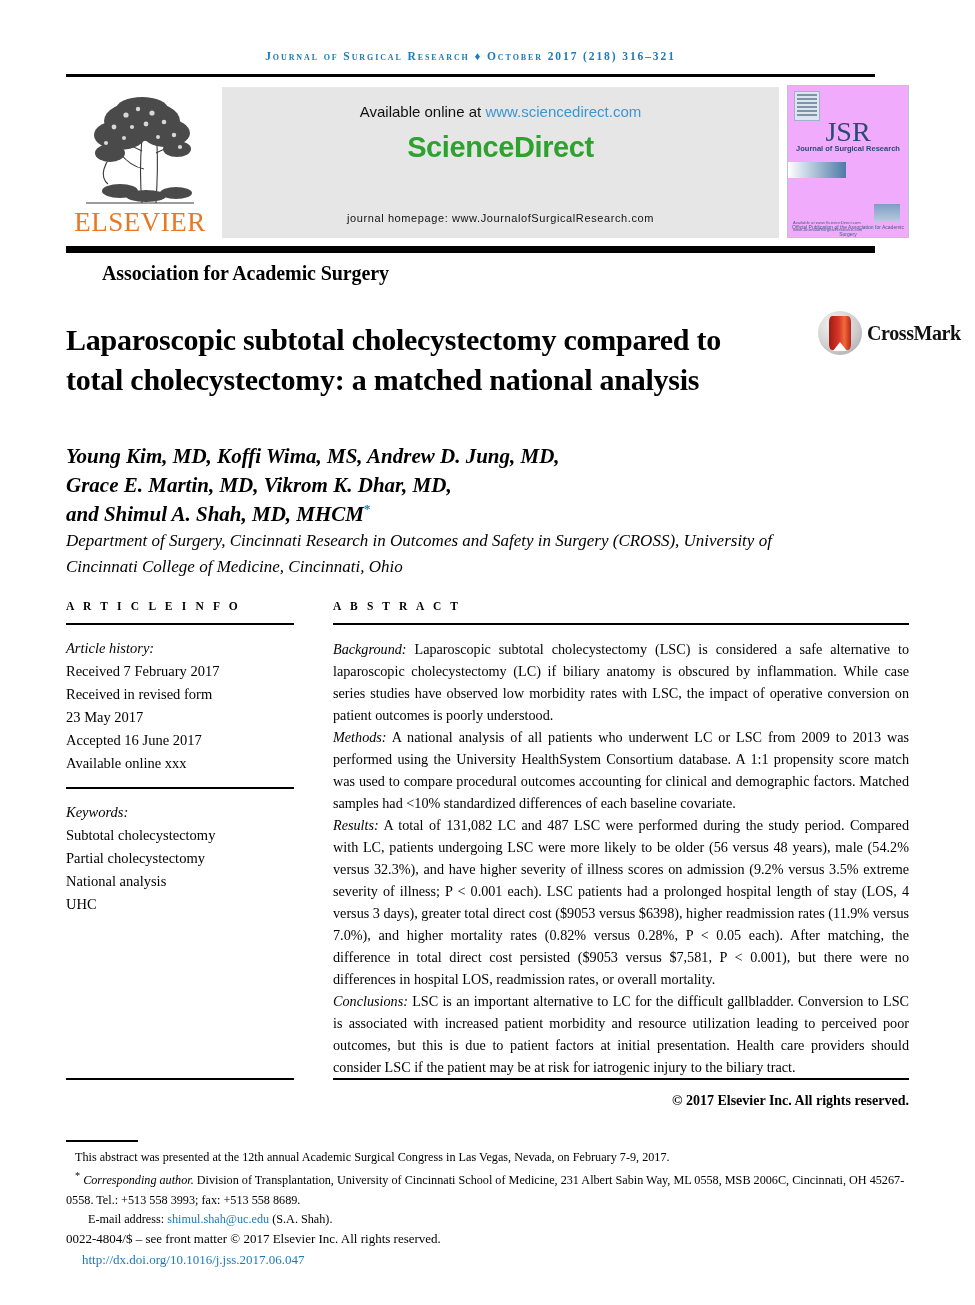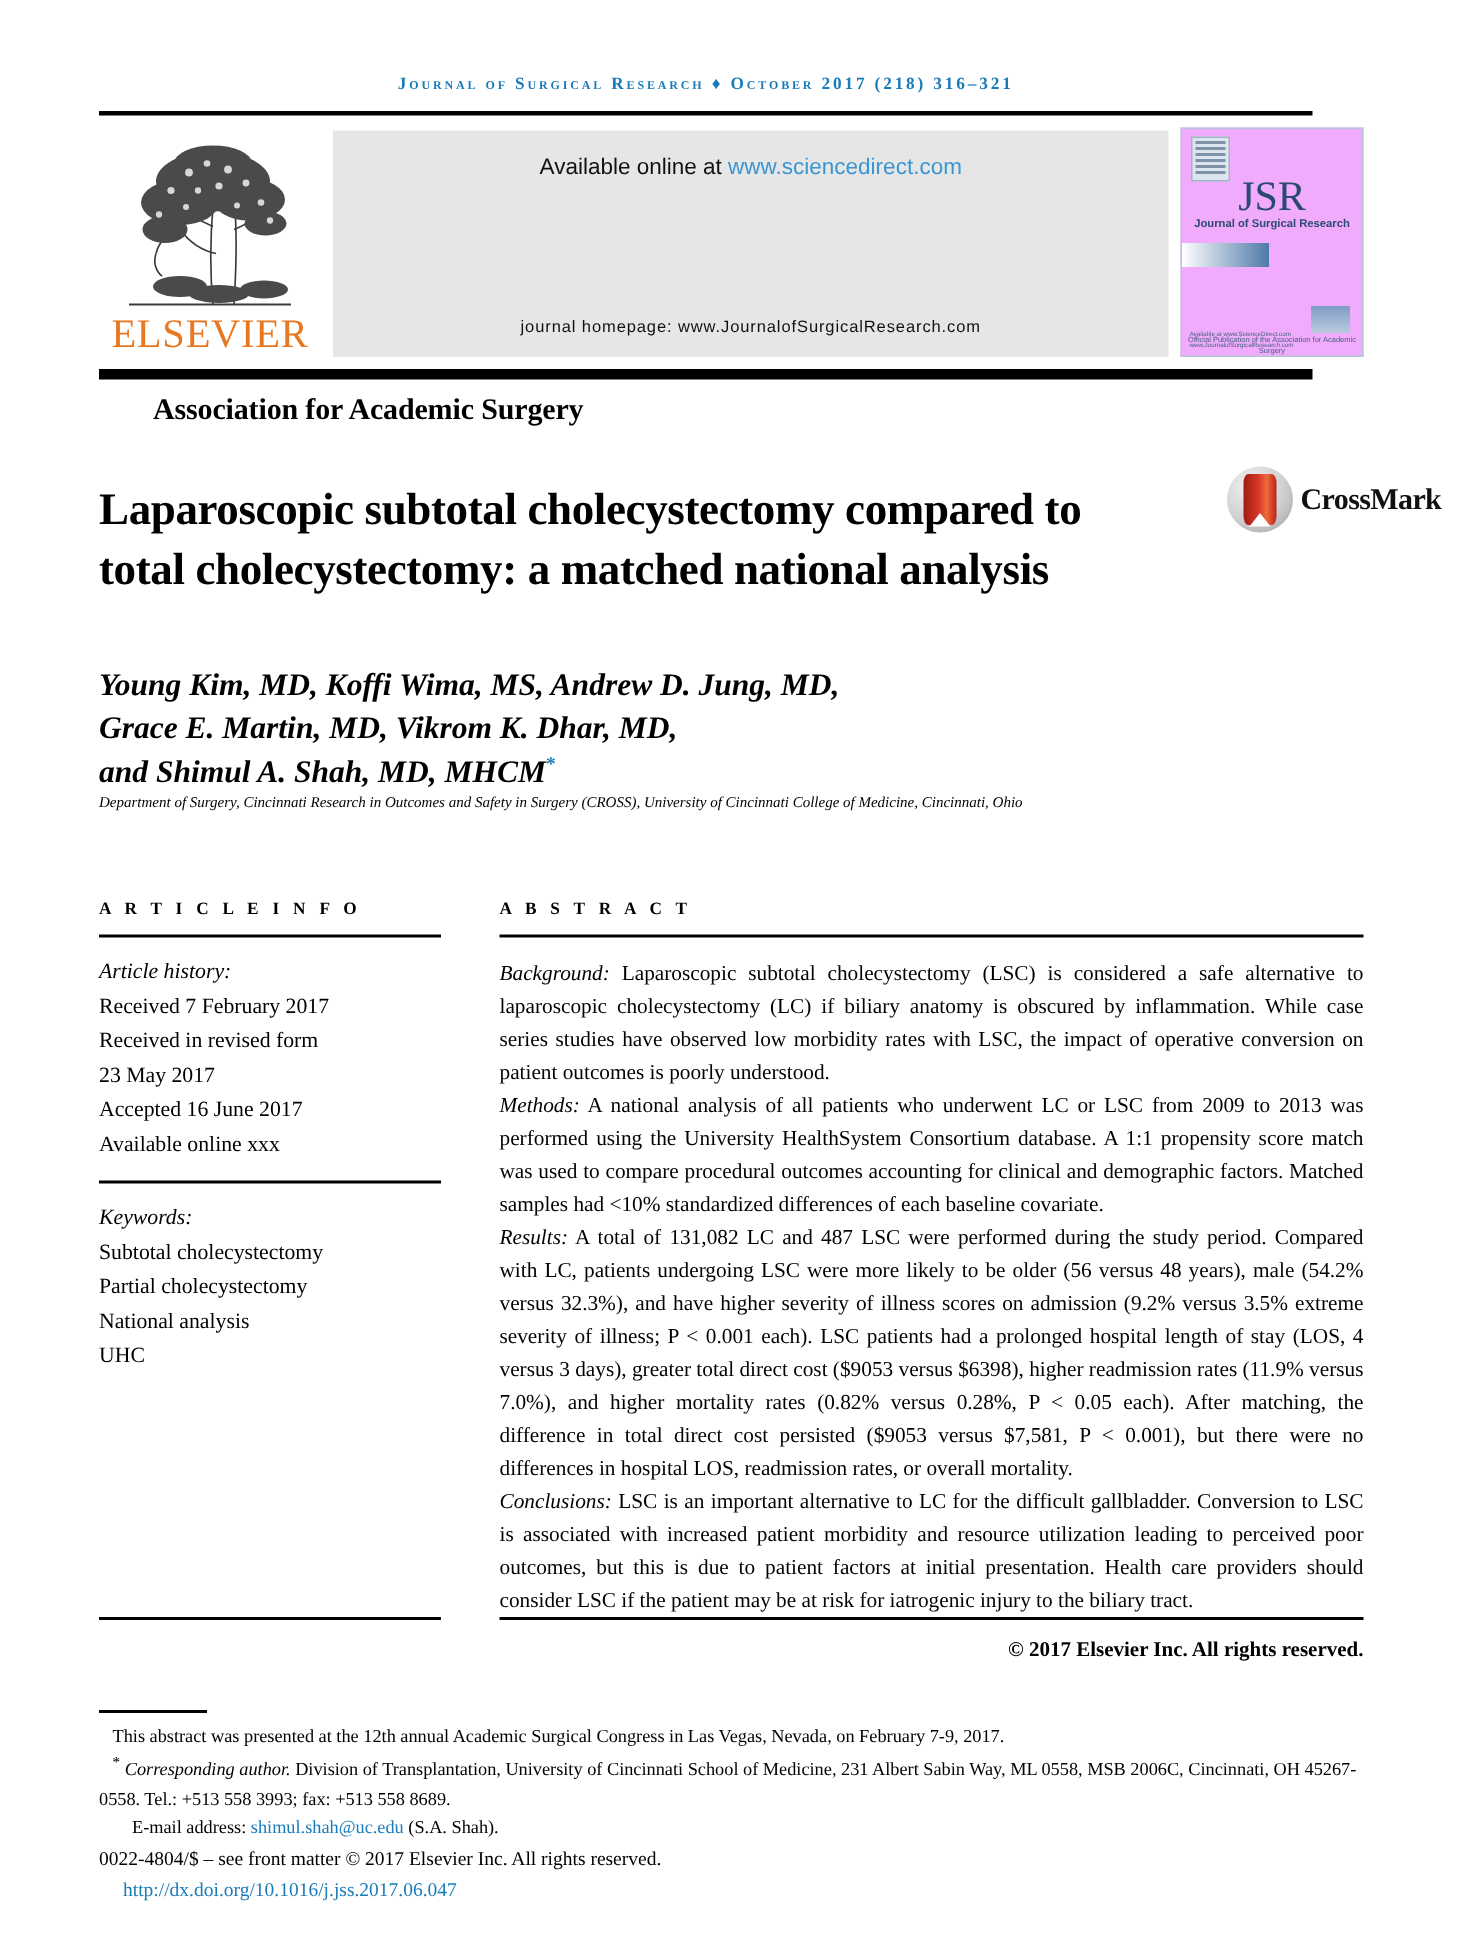--- a/index.html
+++ b/index.html
@@ -219,21 +219,21 @@
     font-weight: bold;
     line-height: 1.38;
     font-family: "Liberation Serif", serif;
   }
   .authors sup { color: #1A7BB9; font-size: 13px; font-style: normal; }
 
   .affil {
     position: absolute;
     left: 66px; top: 528px;
     width: 760px;
-    font-size: 10px;
+    font-size: 17px;
     font-style: italic;
     line-height: 1.52;
     font-family: "Liberation Serif", serif;
   }
 
   
   .col-info {
     position: absolute;
     left: 66px; top: 600px;
     width: 228px;
@@ -373,20 +373,21 @@
           <path d="M6 112 H114" stroke="#3a3a3a" stroke-width="1.2"></path>
         </svg>
       </div>
       <div class="elsevier-word">ELSEVIER</div>
     </div>
 
     <div class="sd-box">
       <div class="sd-avail">
         <span>Available online at </span><a class="link" href="#">www.sciencedirect.com</a>
       </div>
+      <div class="sd-brand">ScienceDirect</div>
       <div class="sd-homepage">journal homepage: www.JournalofSurgicalResearch.com</div>
     </div>
 
     <div class="jsr-cover">
       <div class="jsr-thumb">
         <div class="ln"></div>
           <div class="ln"></div>
           <div class="ln"></div>
         <div class="ln"></div>
           <div class="ln"></div>

